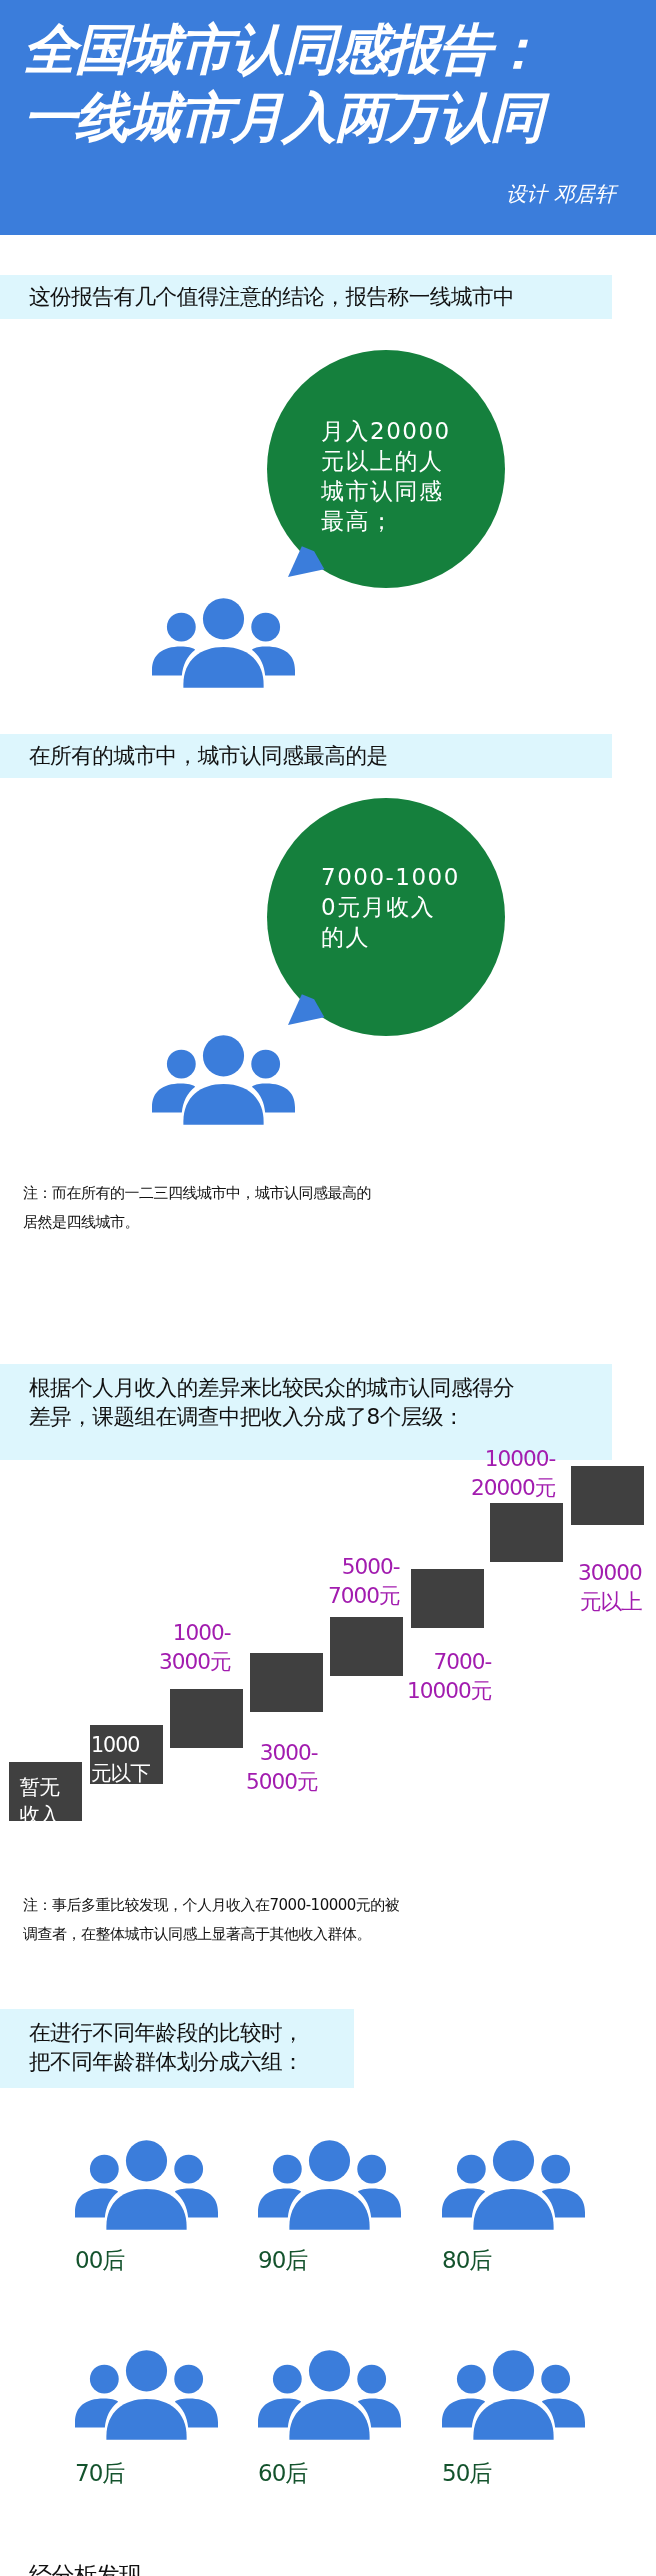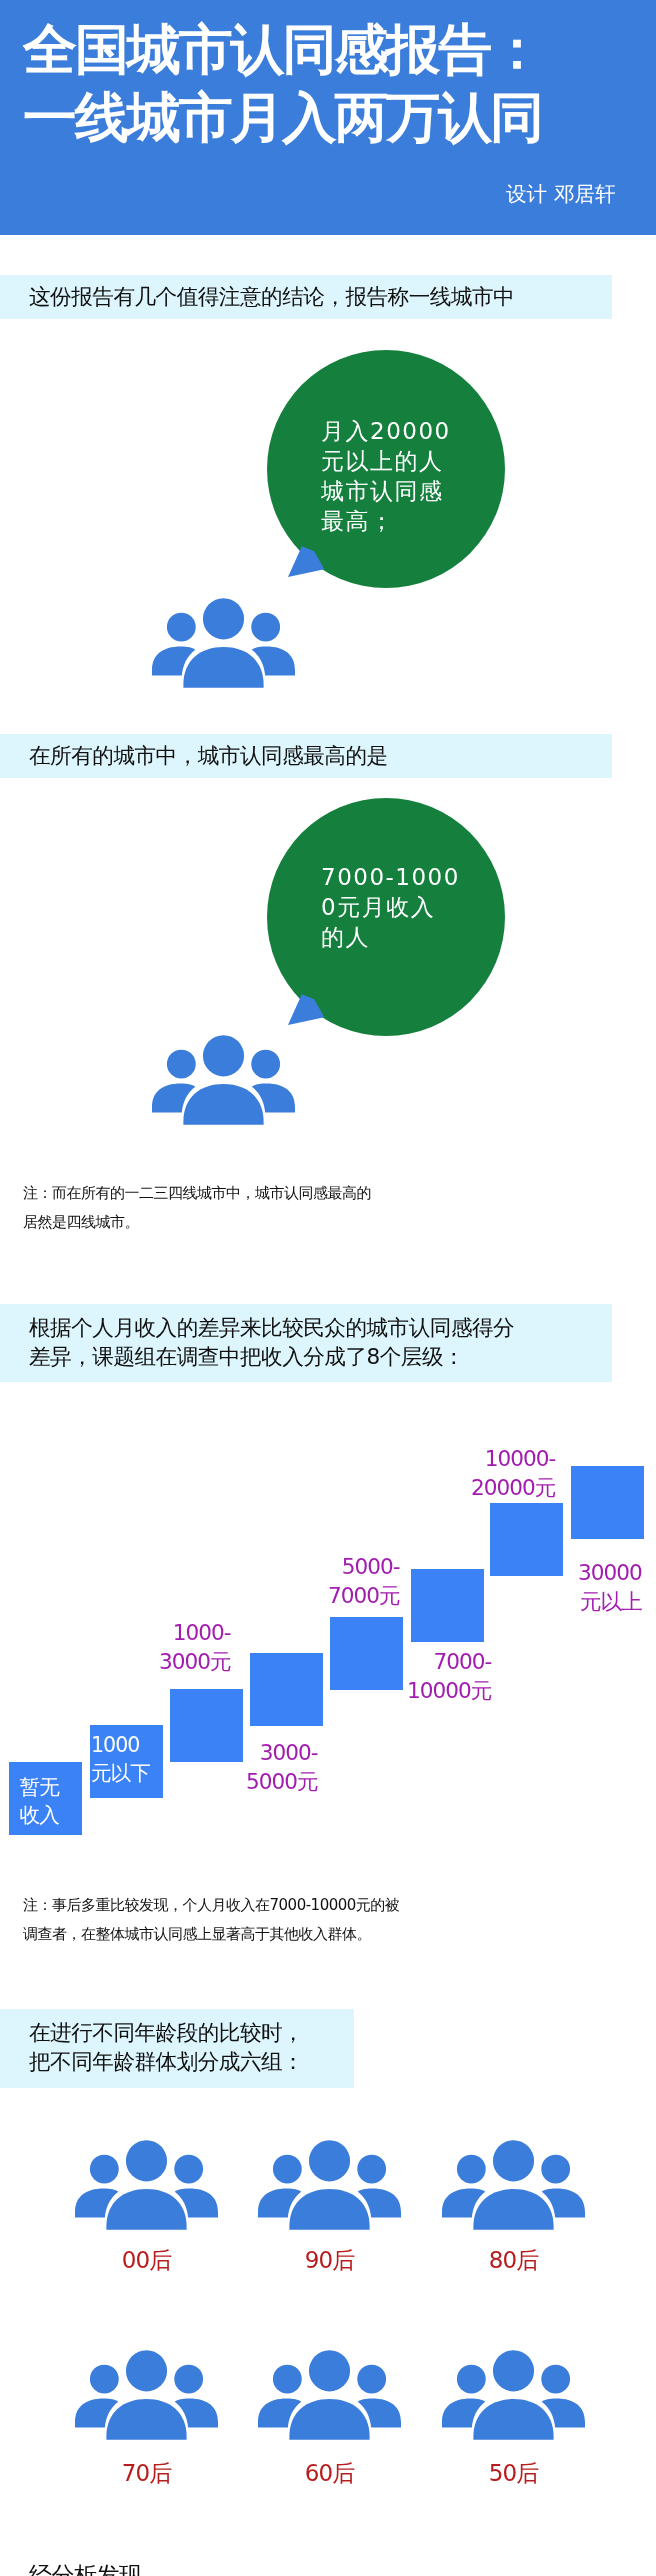--- a/index.html
+++ b/index.html
@@ -1,33 +1,33 @@
 <!DOCTYPE html>
 <html style="font-size:8.2px"><head>
 <meta charset="utf-8">
 <style>
   html, body { margin: 0; padding: 0; background: #ffffff; }
   body { width: 657px; height: 3120px; position: relative; overflow: hidden;
          font-family: "DejaVu Sans", "Liberation Sans", sans-serif; color: #111; }
   .abs { position: absolute; }
-  .header { left: 0; top: 0; width: 657px; height: 235px; background: #3b7ddb; }
+  .header { left: 0; top: 0; width: 657px; height: 235px; background: #3b7ddb; font-style: italic; }
   .title-line { position: absolute; left: 23px; color: #fff; font-weight: bold;
                 font-size: 54px; line-height: 58px; letter-spacing: -2.1px; white-space: nowrap;
                 font-family: "DejaVu Sans", sans-serif; }
   .author { position: absolute; left: 506px; top: 181px; color: #fff; font-size: 20.6px; line-height: 26px; white-space: nowrap; }
   .banner { position: absolute; left: 0; background: #ddf6fd; }
   .banner-text { position: absolute; left: 29px; font-size: 21.6px; line-height: 29px; color: #111; white-space: nowrap; letter-spacing: -0.5px; }
   .bubble { position: absolute; width: 238px; height: 238px; border-radius: 50%; background: #15803d; }
   .bubble-text { position: absolute; color: #fff; font-size: 23px; line-height: 30px; width: 144px; letter-spacing: 1.5px; white-space: pre-line; }
   .note { position: absolute; left: 23px; font-size: 15px; line-height: 29px; color: #111; width: 618px; letter-spacing: -0.5px; white-space: pre-line; }
-  .step { position: absolute; width: 73px; height: 73px; background: #3b82f6; }
+  .step { position: absolute; width: 73px; height: 59px; background: #404040; }
   .step-inner-label { position: absolute; color: #fff; font-size: 20.6px; line-height: 28px; white-space: pre-line; letter-spacing: -1px; }
   .step-label { position: absolute; color: #a21caf; font-size: 21.6px; line-height: 29px; white-space: pre-line; letter-spacing: -1px; text-align: right; }
   .people { position: absolute; width: 143px; height: 90px; }
-  .age-label { position: absolute; width: 143px; text-align: center; font-size: 23px; line-height: 29px; color: #b91c1c; letter-spacing: -1px; }
+  .age-label { position: absolute; width: 143px; text-align: left; font-size: 23px; line-height: 29px; color: #14532d; letter-spacing: -1px; }
   .section-head { position: absolute; left: 29px; font-size: 23px; line-height: 29px; color: #111; letter-spacing: -0.5px; }
 </style>
 </head>
 <body>
 
 <div class="abs header">
   <div class="title-line" style="top:20.6px">全国城市认同感报告：</div>
   <div class="title-line" style="top:89px">一线城市月入两万认同</div>
   <div class="author">设计 邓居轩</div>
 </div>
@@ -73,21 +73,21 @@
   <circle cx="57" cy="56" r="28" fill="#3b7ddb"></circle>
   <circle cx="221" cy="56" r="28" fill="#3b7ddb"></circle>
   <path d="M0,150 L0,140 C0,110 20,94 56,94 C70,94 78,96 84,100 C68,112 60,130 58,150 Z" fill="#3b7ddb"></path>
   <path d="M278,150 L278,140 C278,110 258,94 222,94 C208,94 200,96 194,100 C210,112 218,130 220,150 Z" fill="#3b7ddb"></path>
   <path d="M61,174 L61,168 C61,120 95,95 139,95 C183,95 217,120 217,168 L217,174 Z" fill="#3b7ddb"></path>
 </svg>
 
 <div class="note" style="top:1179px">注：而在所有的一二三四线城市中，城市认同感最高的
 居然是四线城市。</div>
 
-<div class="banner" style="top:1304px;width:612px;height:78px">
+<div class="banner" style="top:1364px;width:612px;height:96px">
   <div class="banner-text" style="top:9.3px;white-space:pre-line">根据个人月收入的差异来比较民众的城市认同感得分
 差异，课题组在调查中把收入分成了8个层级：</div>
 </div>
 
 <div class="step" style="left:9.3px;top:1762px">
   <div class="step-inner-label" style="left:10.3px;top:11.3px">暂无
 收入</div>
 </div>
 <div class="step" style="left:90px;top:1725px">
   <div class="step-inner-label" style="left:1px;top:6.2px">1000

